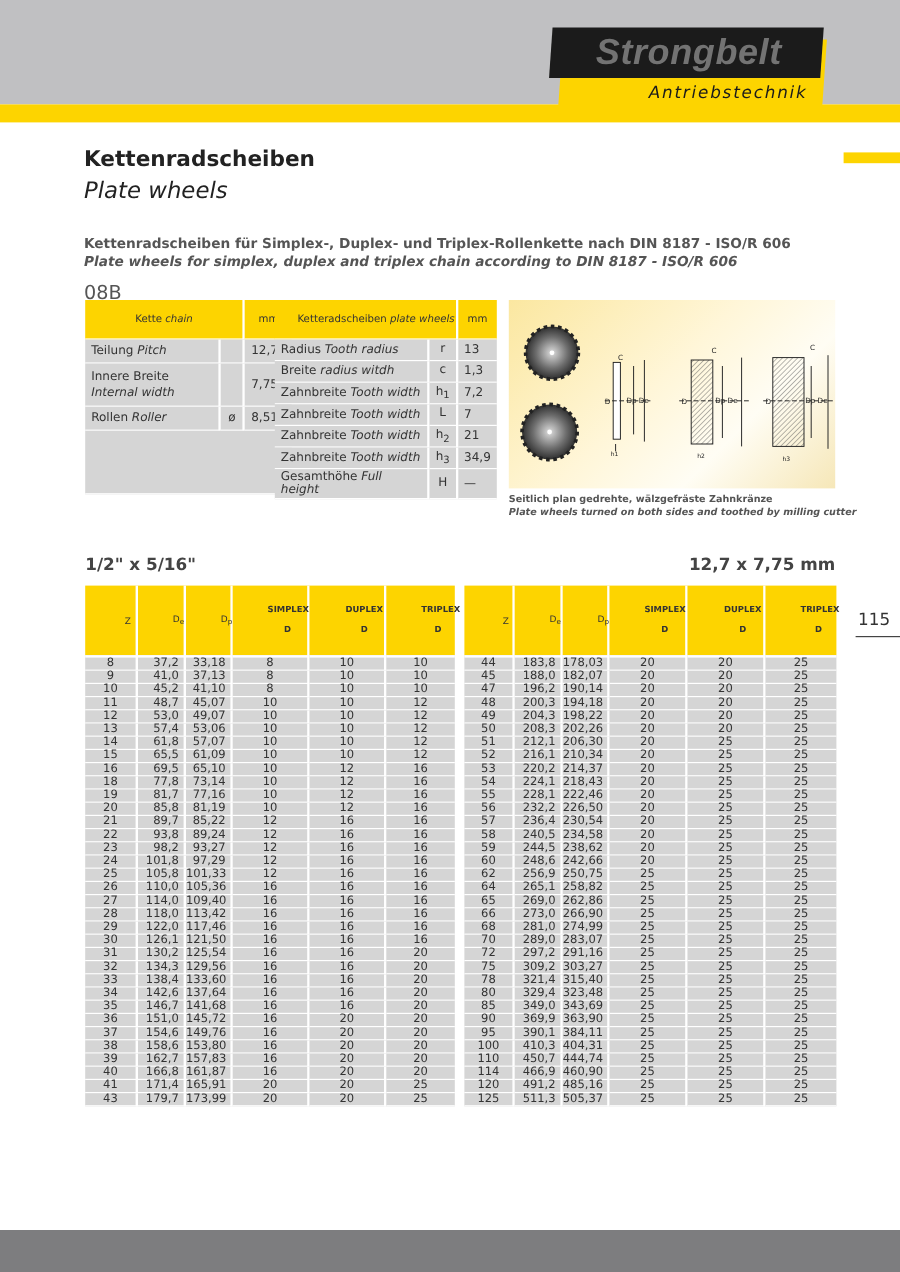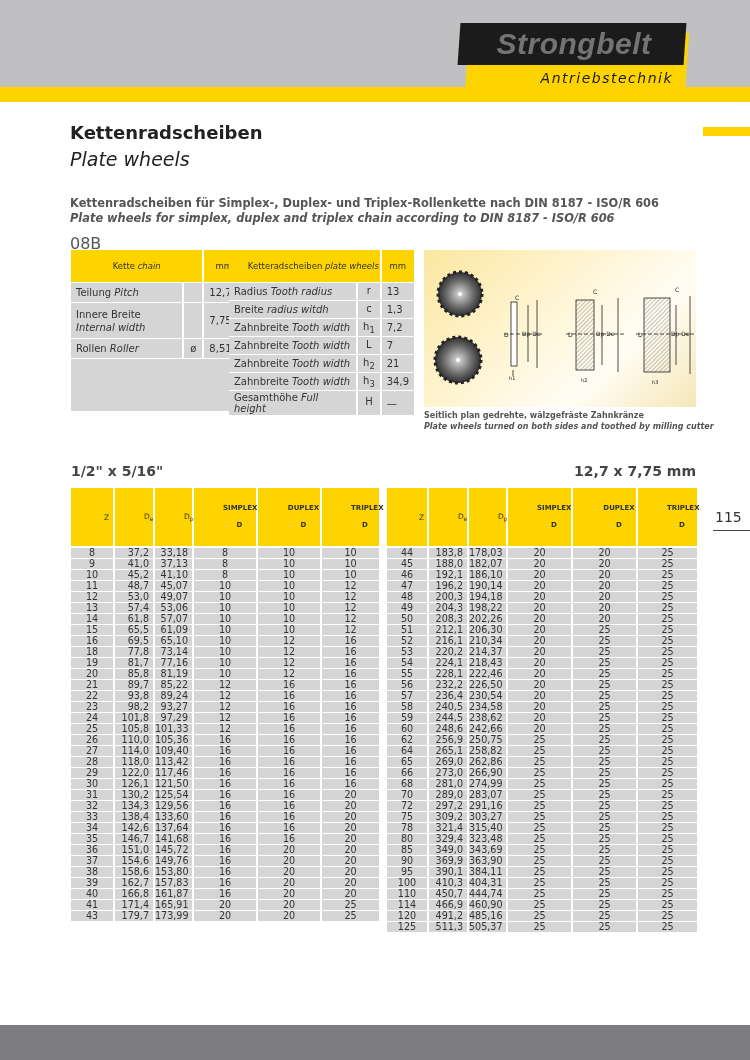--- a/index.html
+++ b/index.html
@@ -553,28 +553,20 @@
       </tr>
       <tr>
         <td>45</td>
         <td class="r">188,0</td>
         <td class="r">182,07</td>
         <td>20</td>
         <td>20</td>
         <td>25</td>
       </tr>
       <tr>
-        <td>46</td>
-        <td class="r">192,1</td>
-        <td class="r">186,10</td>
-        <td>20</td>
-        <td>20</td>
-        <td>25</td>
-      </tr>
-      <tr>
         <td>47</td>
         <td class="r">196,2</td>
         <td class="r">190,14</td>
         <td>20</td>
         <td>20</td>
         <td>25</td>
       </tr>
       <tr>
         <td>48</td>
         <td class="r">200,3</td>

